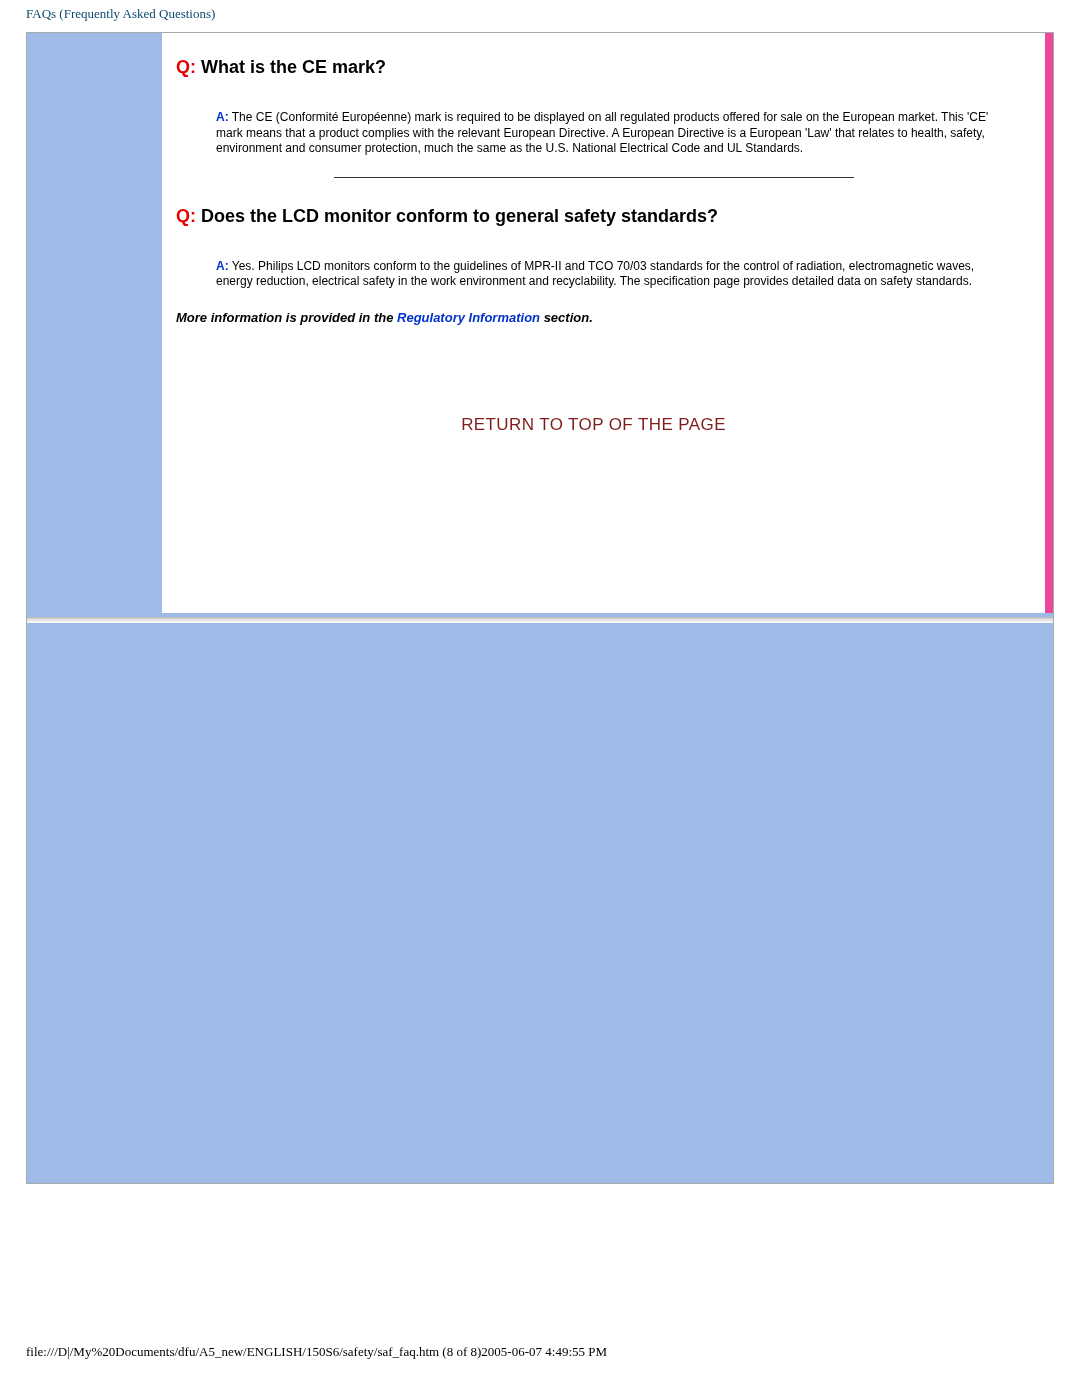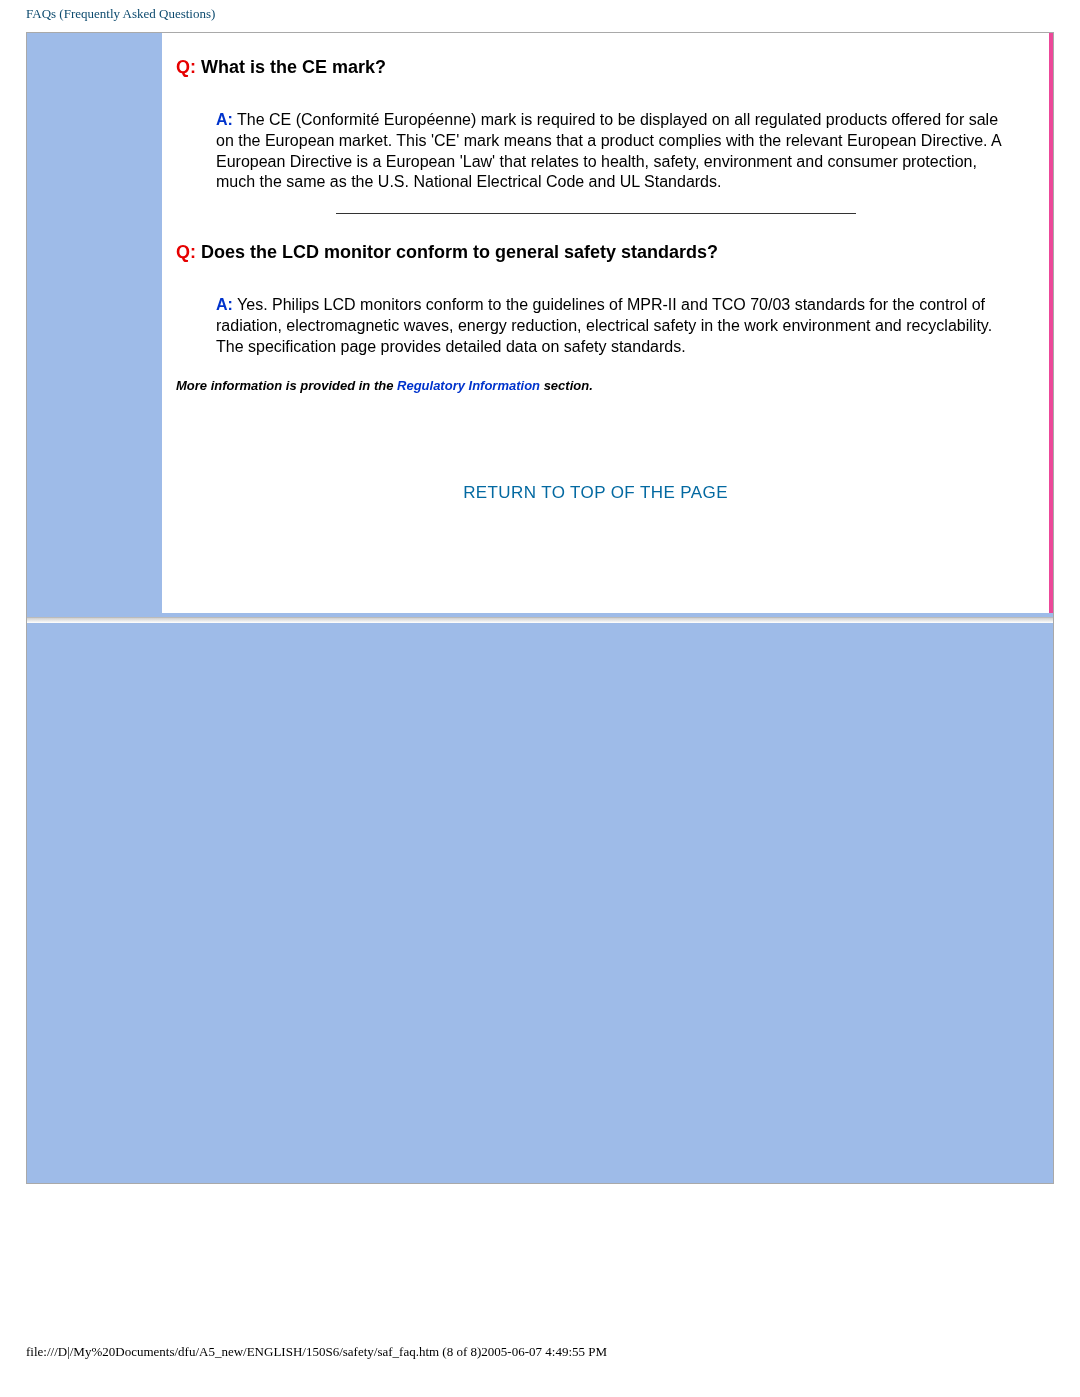--- a/index.html
+++ b/index.html
@@ -22,36 +22,36 @@
     position: relative;
   }
   .content-frame {
     background: #ffffff;
     margin-left: 135px;
     margin-right: 0;
     min-height: 580px;
     padding: 24px 34px 52px 14px;
     box-sizing: border-box;
     position: relative;
-    border-right: 4px solid #ec4899;
+    border-right: 8px solid #ec4899;
   }
   .q-line {
     font-size: 18px;
     font-weight: bold;
     color: #000;
     margin: 0 0 24px 0;
   }
   .q-marker {
     color: #e60000;
     font-weight: bold;
   }
   .answer-block {
     margin-left: 40px;
     margin-bottom: 20px;
-    font-size: 16px;
+    font-size: 12px;
     line-height: 1.3;
     color: #000;
     margin-top: 32px;
   }
   .a-marker {
     color: #0033cc;
     font-weight: bold;
   }
   .divider {
     border: none;
@@ -70,21 +70,21 @@
     color: #0033cc;
     font-style: italic;
     font-weight: bold;
   }
   .return-link {
     text-align: center;
     margin-top: 90px;
     font-size: 17px;
   }
   .return-link span {
-    color: #0369a1;
+    color: #7f1d1d;
     letter-spacing: 0.4px;
     margin-top: 41px;
   }
   .lower-blue {
     background: #9ebbe8;
     height: 560px;
   }
   .frame-bottom-line {
     border-top: 1px solid #bbb;
     margin-top: 4px;

